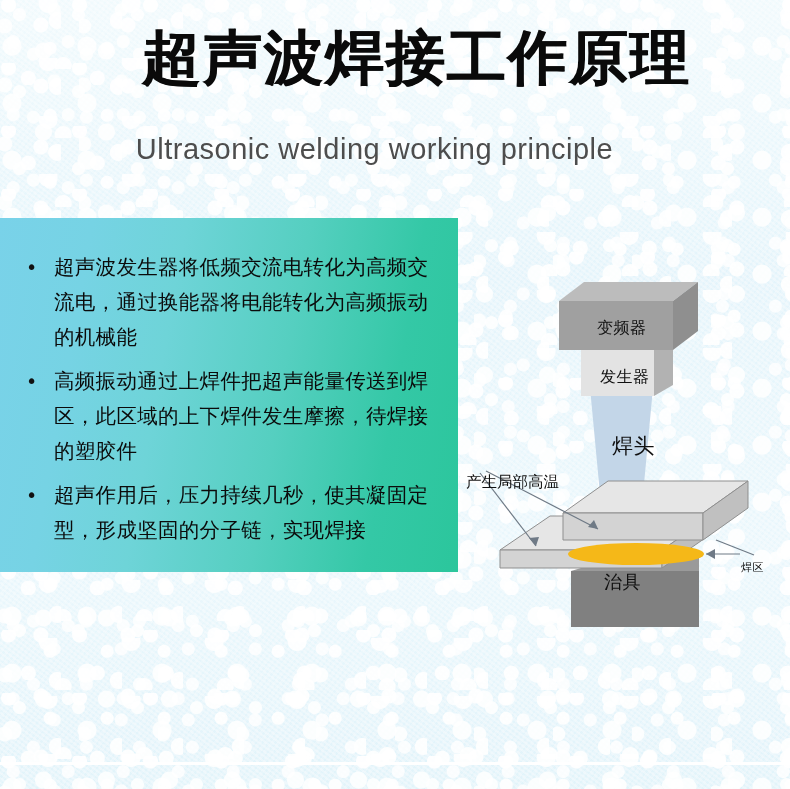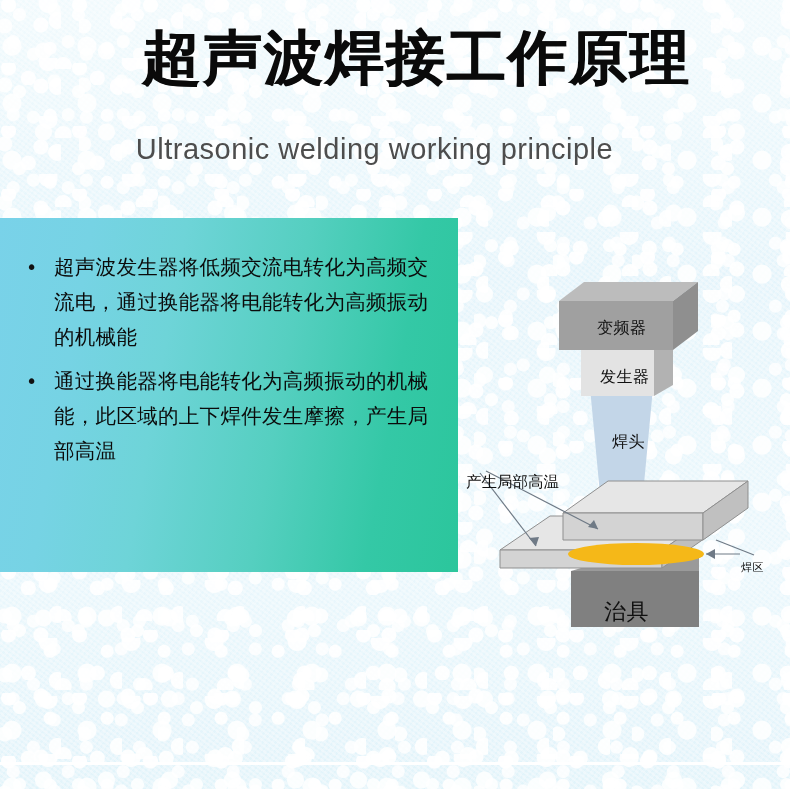--- a/index.html
+++ b/index.html
@@ -109,41 +109,42 @@
 
   .dlabel{
     position:absolute;
     font-family:"DejaVu Serif","Liberation Serif",serif;
     font-weight:400;
     color:#101010;
     white-space:nowrap;
   }
   #label-inverter   { left:597px; top:318px; font-size:16px; letter-spacing:.5px; }
   #label-generator  { left:600px; top:367px; font-size:16px; letter-spacing:.5px; }
-  #label-horn       { left:612px; top:432px; font-size:16px; letter-spacing:.5px; }
-  #label-fixture    { left:604px; top:597px; font-size:22px; letter-spacing:.5px; }
+  #label-horn       { left:612px; top:432px; font-size:21px; letter-spacing:.5px; }
+  #label-fixture    { left:604px; top:570px; font-size:18px; letter-spacing:.5px; }
   #label-workpiece  { left:466px; top:472px; font-size:15.5px; letter-spacing:0; }
   #label-weldzone   { left:741px; top:560px; font-size:11px; letter-spacing:.5px; }
 </style>
 </head>
 <body>
 
 <div id="bg-texture"></div>
 <div id="bg-grain"></div>
 <div id="bottom-seam"></div>
 
 <div id="header">
   <div id="main-title">超声波焊接工作原理</div>
   <div id="subtitle">Ultrasonic welding working principle</div>
 </div>
 
 <div id="bullet-panel">
   <ul id="bullet-list">
     <li class="bullet-item">超声波发生器将低频交流电转化为高频交流电，通过换能器将电能转化为高频振动的机械能</li>
-    <li class="bullet-item">通过换能器将电能转化为高频振动的机械能，此区域的上下焊件发生摩擦，产生局部高温</li>
+    <li class="bullet-item">高频振动通过上焊件把超声能量传送到焊区，此区域的上下焊件发生摩擦，待焊接的塑胶件</li>
+    <li class="bullet-item">超声作用后，压力持续几秒，使其凝固定型，形成坚固的分子链，实现焊接</li>
   </ul>
 </div>
 
 <div id="diagram">
   <svg width="332" height="400" viewBox="0 0 332 400">
 
     <polygon points="131,122 196,122 184,250 143,250" fill="#c3d6e8"></polygon>
 
     <polygon points="101,46 126,27 240,27 215,46" fill="#bcbcbc"></polygon>
     <polygon points="215,46 240,27 240,76 215,95" fill="#8f8f8f"></polygon>

